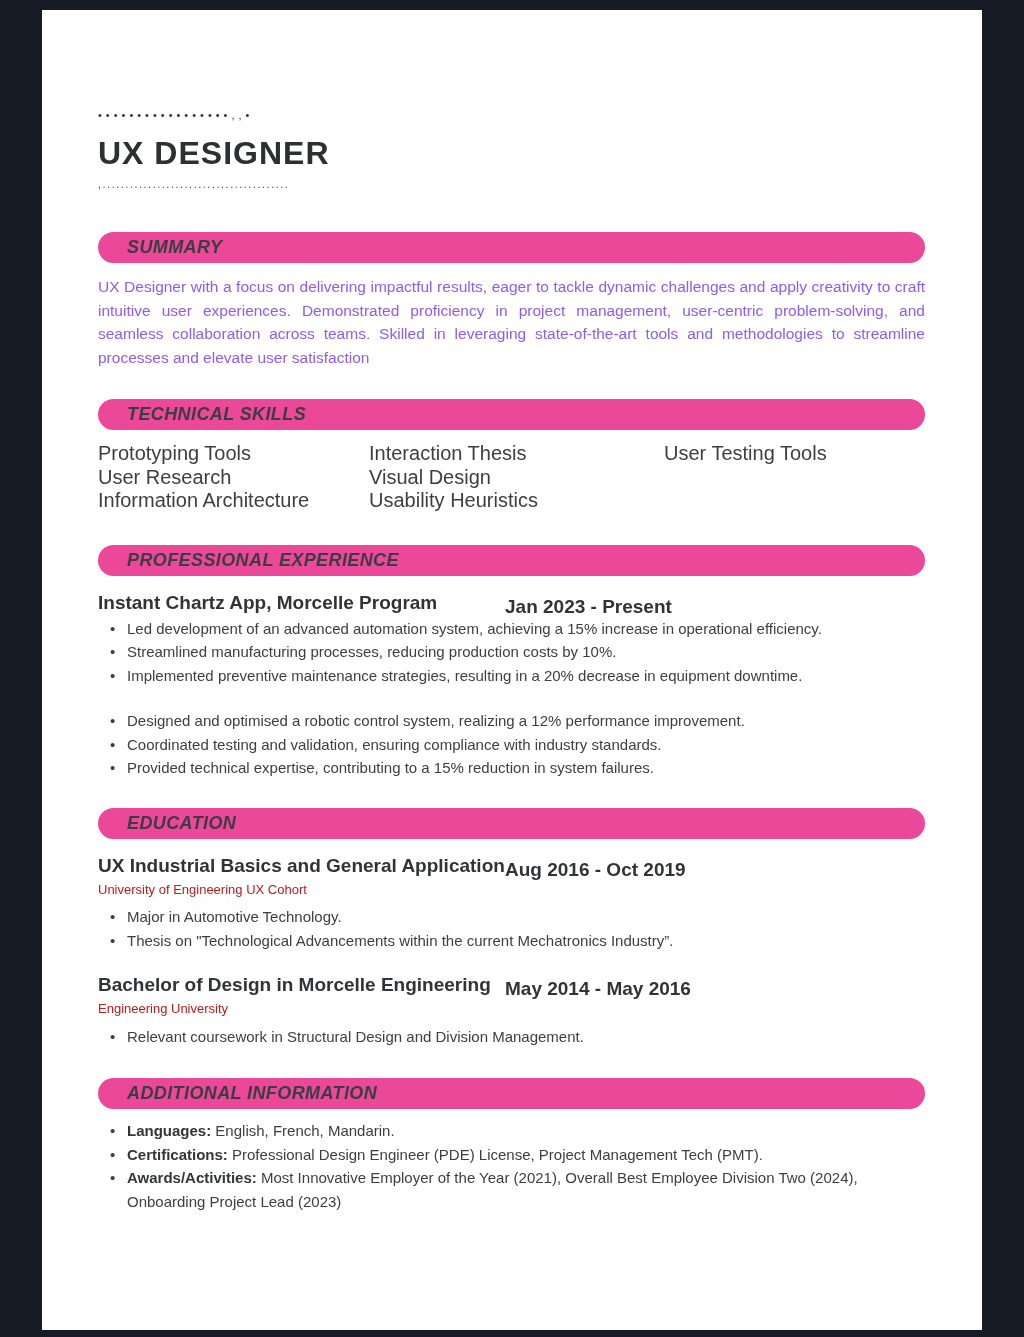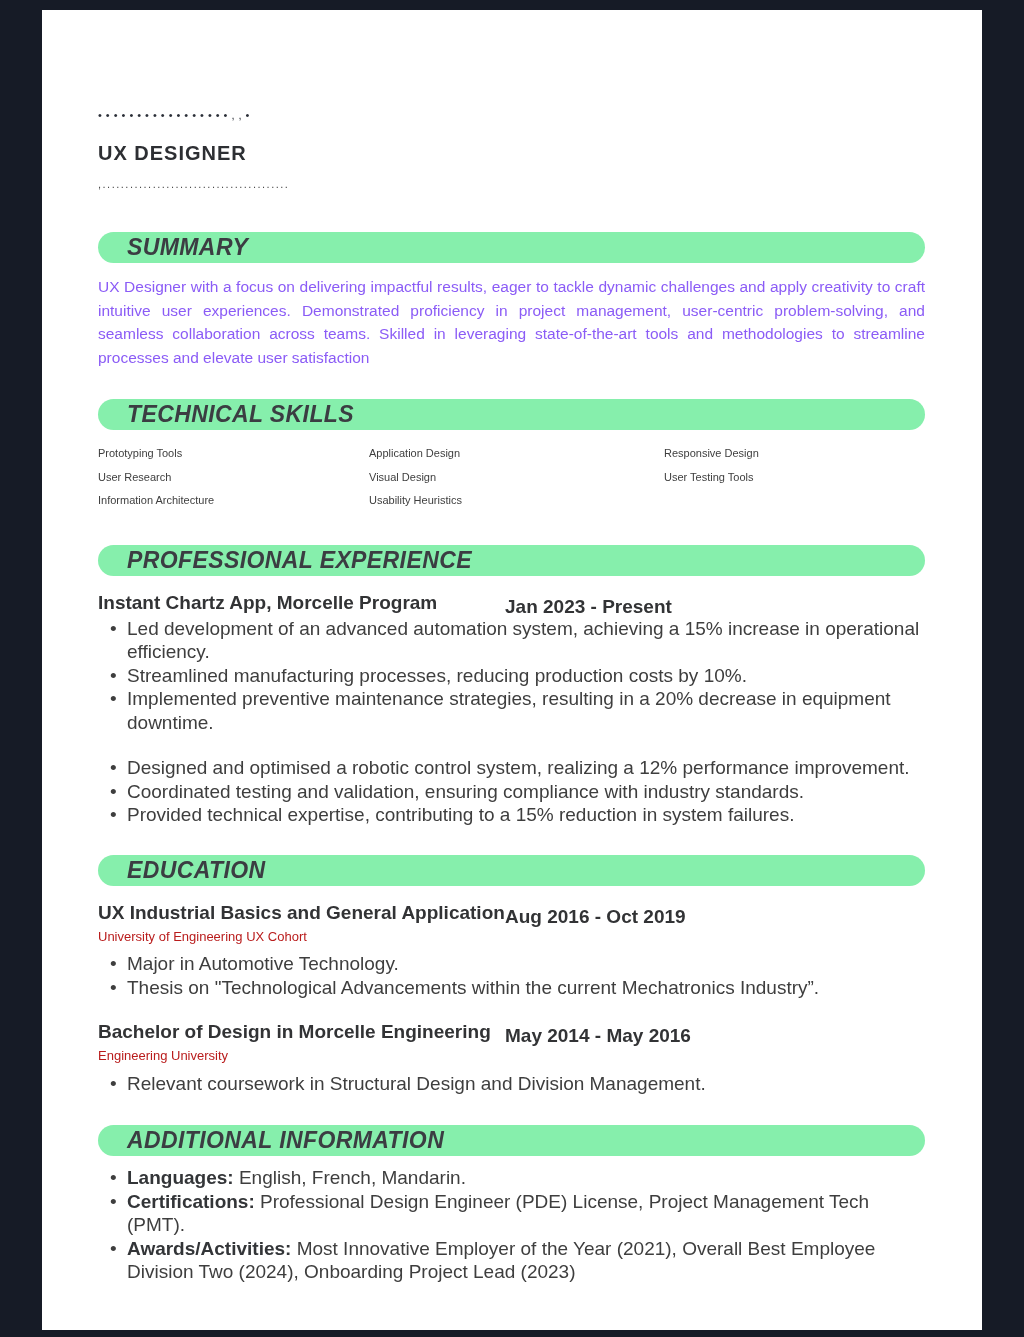--- a/index.html
+++ b/index.html
@@ -25,58 +25,58 @@
   }
   .deco-top {
     font-size: 11px;
     letter-spacing: 4px;
     color: #2b2f38;
     white-space: nowrap;
     line-height: 14px;
   }
   .title {
     margin: 16px 0 0 0;
-    font-size: 20px;
+    font-size: 32px;
     font-weight: 700;
     letter-spacing: 1px;
     color: #2d2f33;
     line-height: 30px;
   }
   .deco-sub {
     margin-top: 10px;
     font-size: 11px;
     letter-spacing: 1.5px;
     color: #4a4a4a;
     white-space: nowrap;
     line-height: 12px;
   }
   .pill {
-    background: #86efac;
+    background: #ec4899;
     border-radius: 16px;
     padding: 5px 20px 6px 29px;
     font-style: italic;
     font-weight: 600;
-    font-size: 23px;
+    font-size: 18px;
     letter-spacing: 0.4px;
     color: #3b3d42;
     line-height: 20px;
   }
   .pill.mt-summary { margin-top: 42px; }
   .pill.mt-section { margin-top: 30px; }
   .summary-text {
     margin: 12px 0 0 0;
     font-size: 15.5px;
     line-height: 23.5px;
     text-align: justify;
     color: #8b5cf6;
   }
   .skills {
     display: flex;
     margin-top: 12px;
-    font-size: 11px;
+    font-size: 20px;
     line-height: 23.5px;
   }
   .skill-col-1 { width: 271px; }
   .skill-col-2 { width: 295px; }
   .skill-col-3 { flex: 1; }
   .entry { margin-top: 16px; }
   .entry + .entry { margin-top: 22px; }
   .entry-header {
     position: relative;
     font-weight: 700;
@@ -94,21 +94,21 @@
   .entry-sub {
     font-size: 13px;
     line-height: 23.5px;
     color: #b91c1c;
     margin-top: 2px;
   }
   ul.bullets {
     list-style: none;
     margin: 4px 0 0 0;
     padding: 0;
-    font-size: 19px;
+    font-size: 15px;
     line-height: 23.5px;
   }
   ul.bullets li {
     position: relative;
     padding-left: 29px;
   }
   ul.bullets li::before {
     content: "\2022";
     position: absolute;
     left: 12px;
@@ -131,26 +131,25 @@
   <p class="summary-text">UX Designer with a focus on delivering impactful results, eager to tackle dynamic challenges and apply creativity to craft intuitive user experiences. Demonstrated proficiency in project management, user-centric problem-solving, and seamless collaboration across teams. Skilled in leveraging state-of-the-art tools and methodologies to streamline processes and elevate user satisfaction</p>
 
   <div class="pill mt-section">TECHNICAL SKILLS</div>
   <div class="skills">
     <div class="skill-col-1">
       <div>Prototyping Tools</div>
       <div>User Research</div>
       <div>Information Architecture</div>
     </div>
     <div class="skill-col-2">
-      <div>Application Design</div>
+      <div>Interaction Thesis</div>
       <div>Visual Design</div>
       <div>Usability Heuristics</div>
     </div>
     <div class="skill-col-3">
-      <div>Responsive Design</div>
       <div>User Testing Tools</div>
     </div>
   </div>
 
   <div class="pill mt-section" style="margin-top:32px;">PROFESSIONAL EXPERIENCE</div>
 
   <div class="entry">
     <div class="entry-header">
       <span class="entry-title">Instant Chartz App, Morcelle Program</span>
       <span class="entry-dates">Jan 2023 - Present</span>

